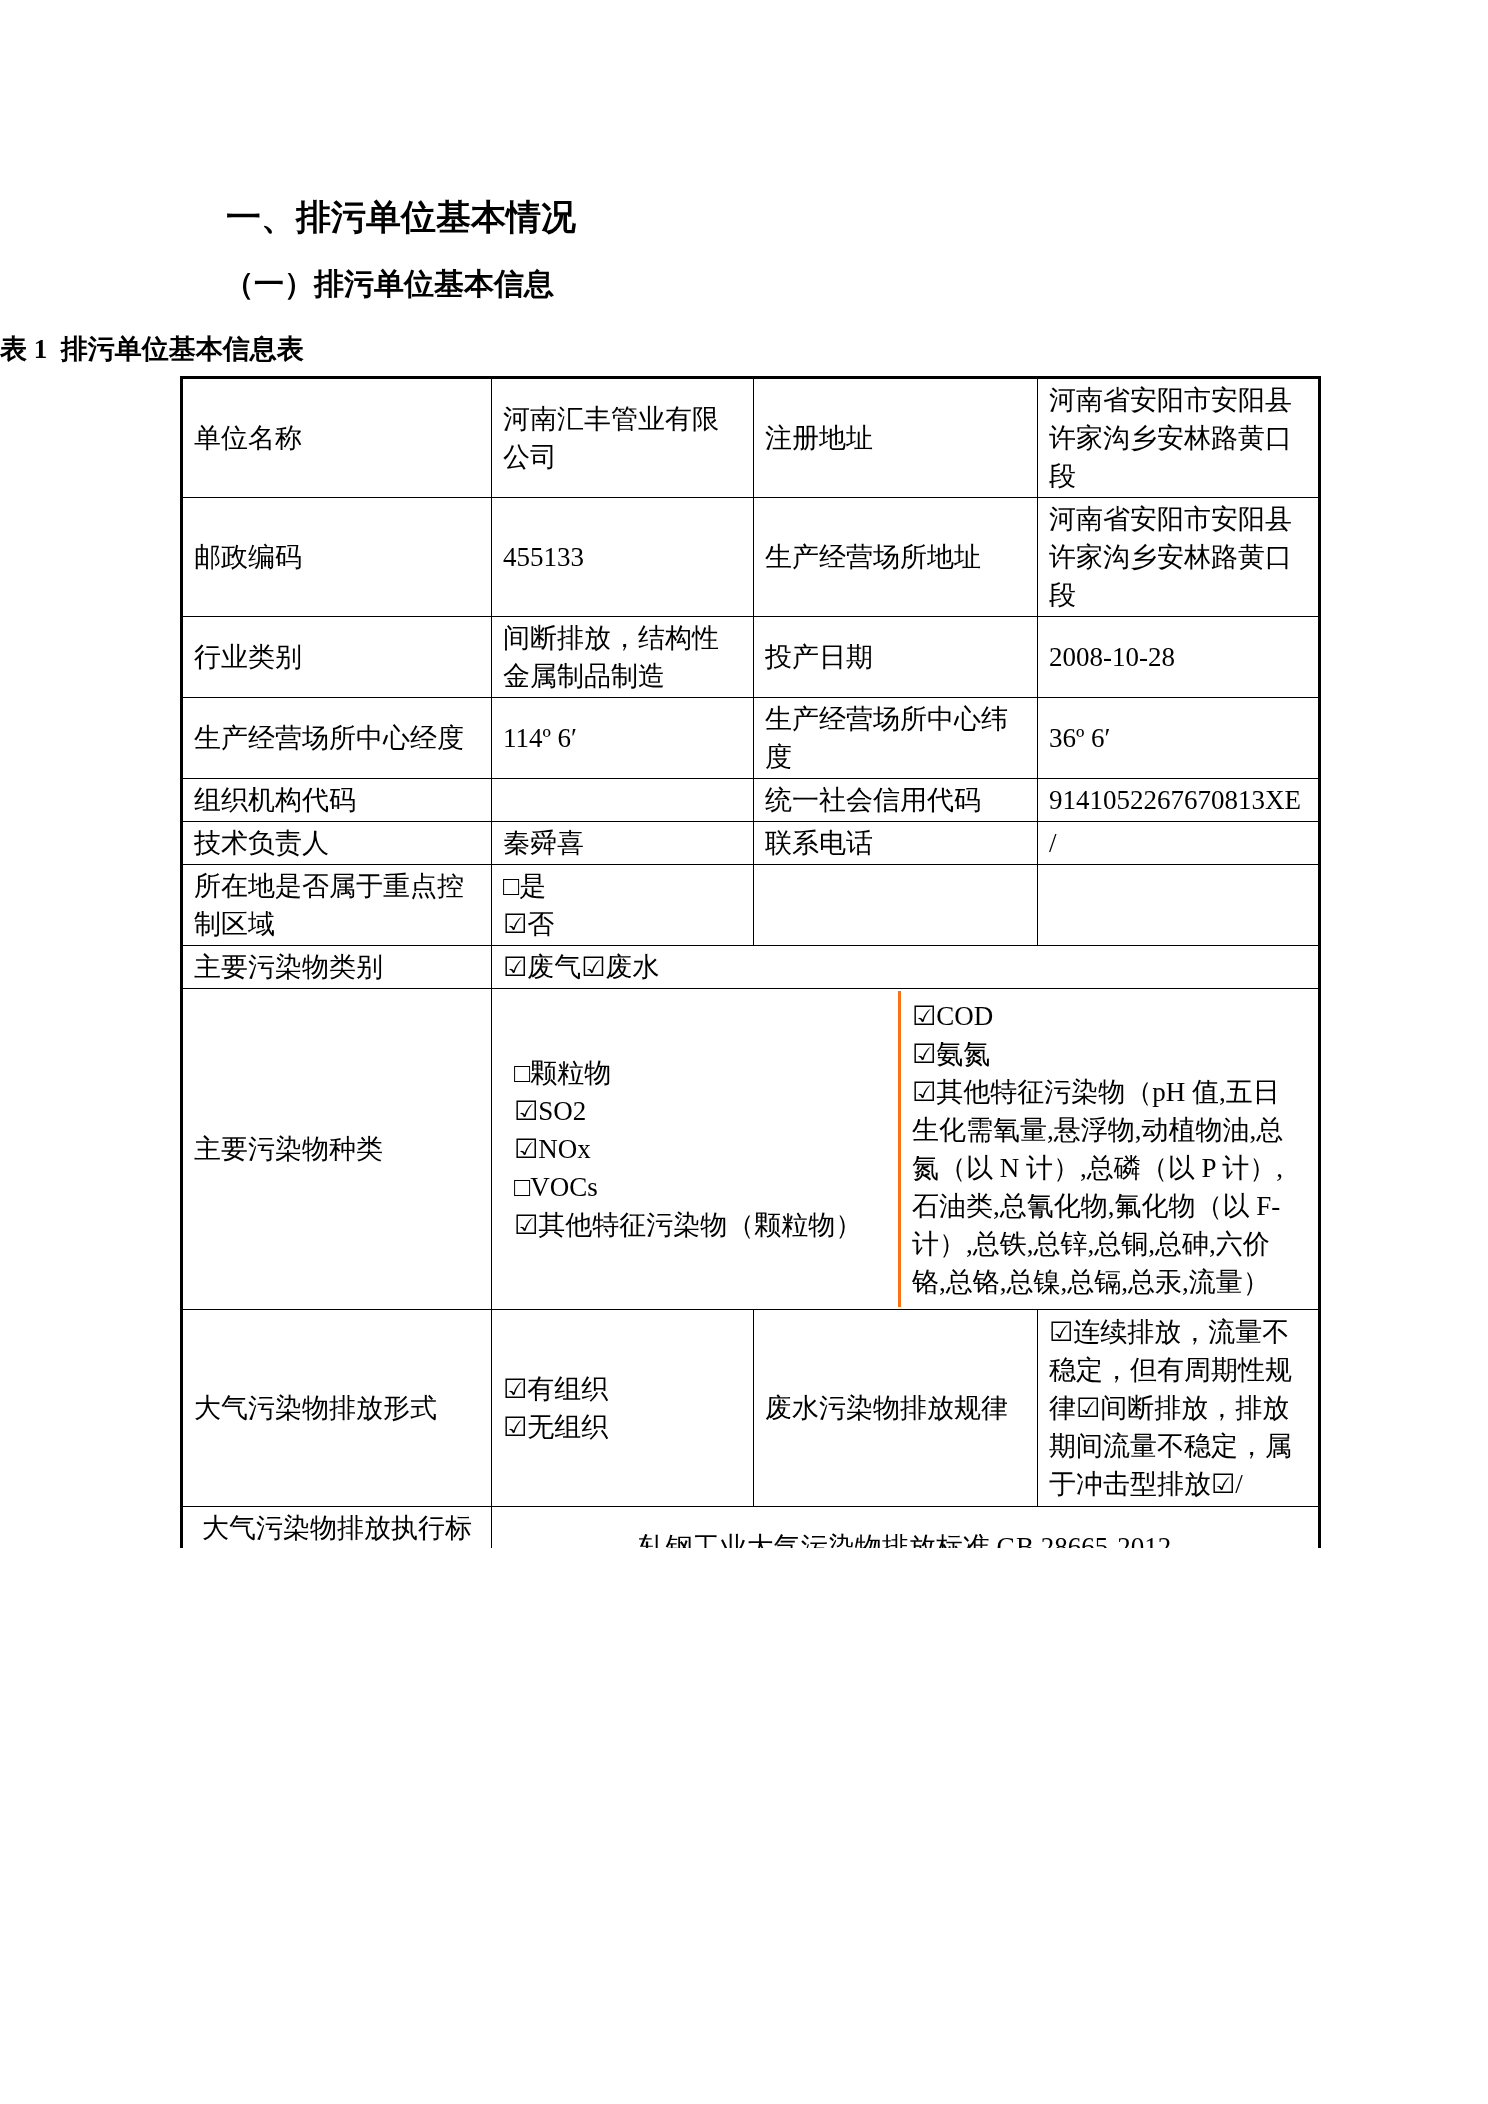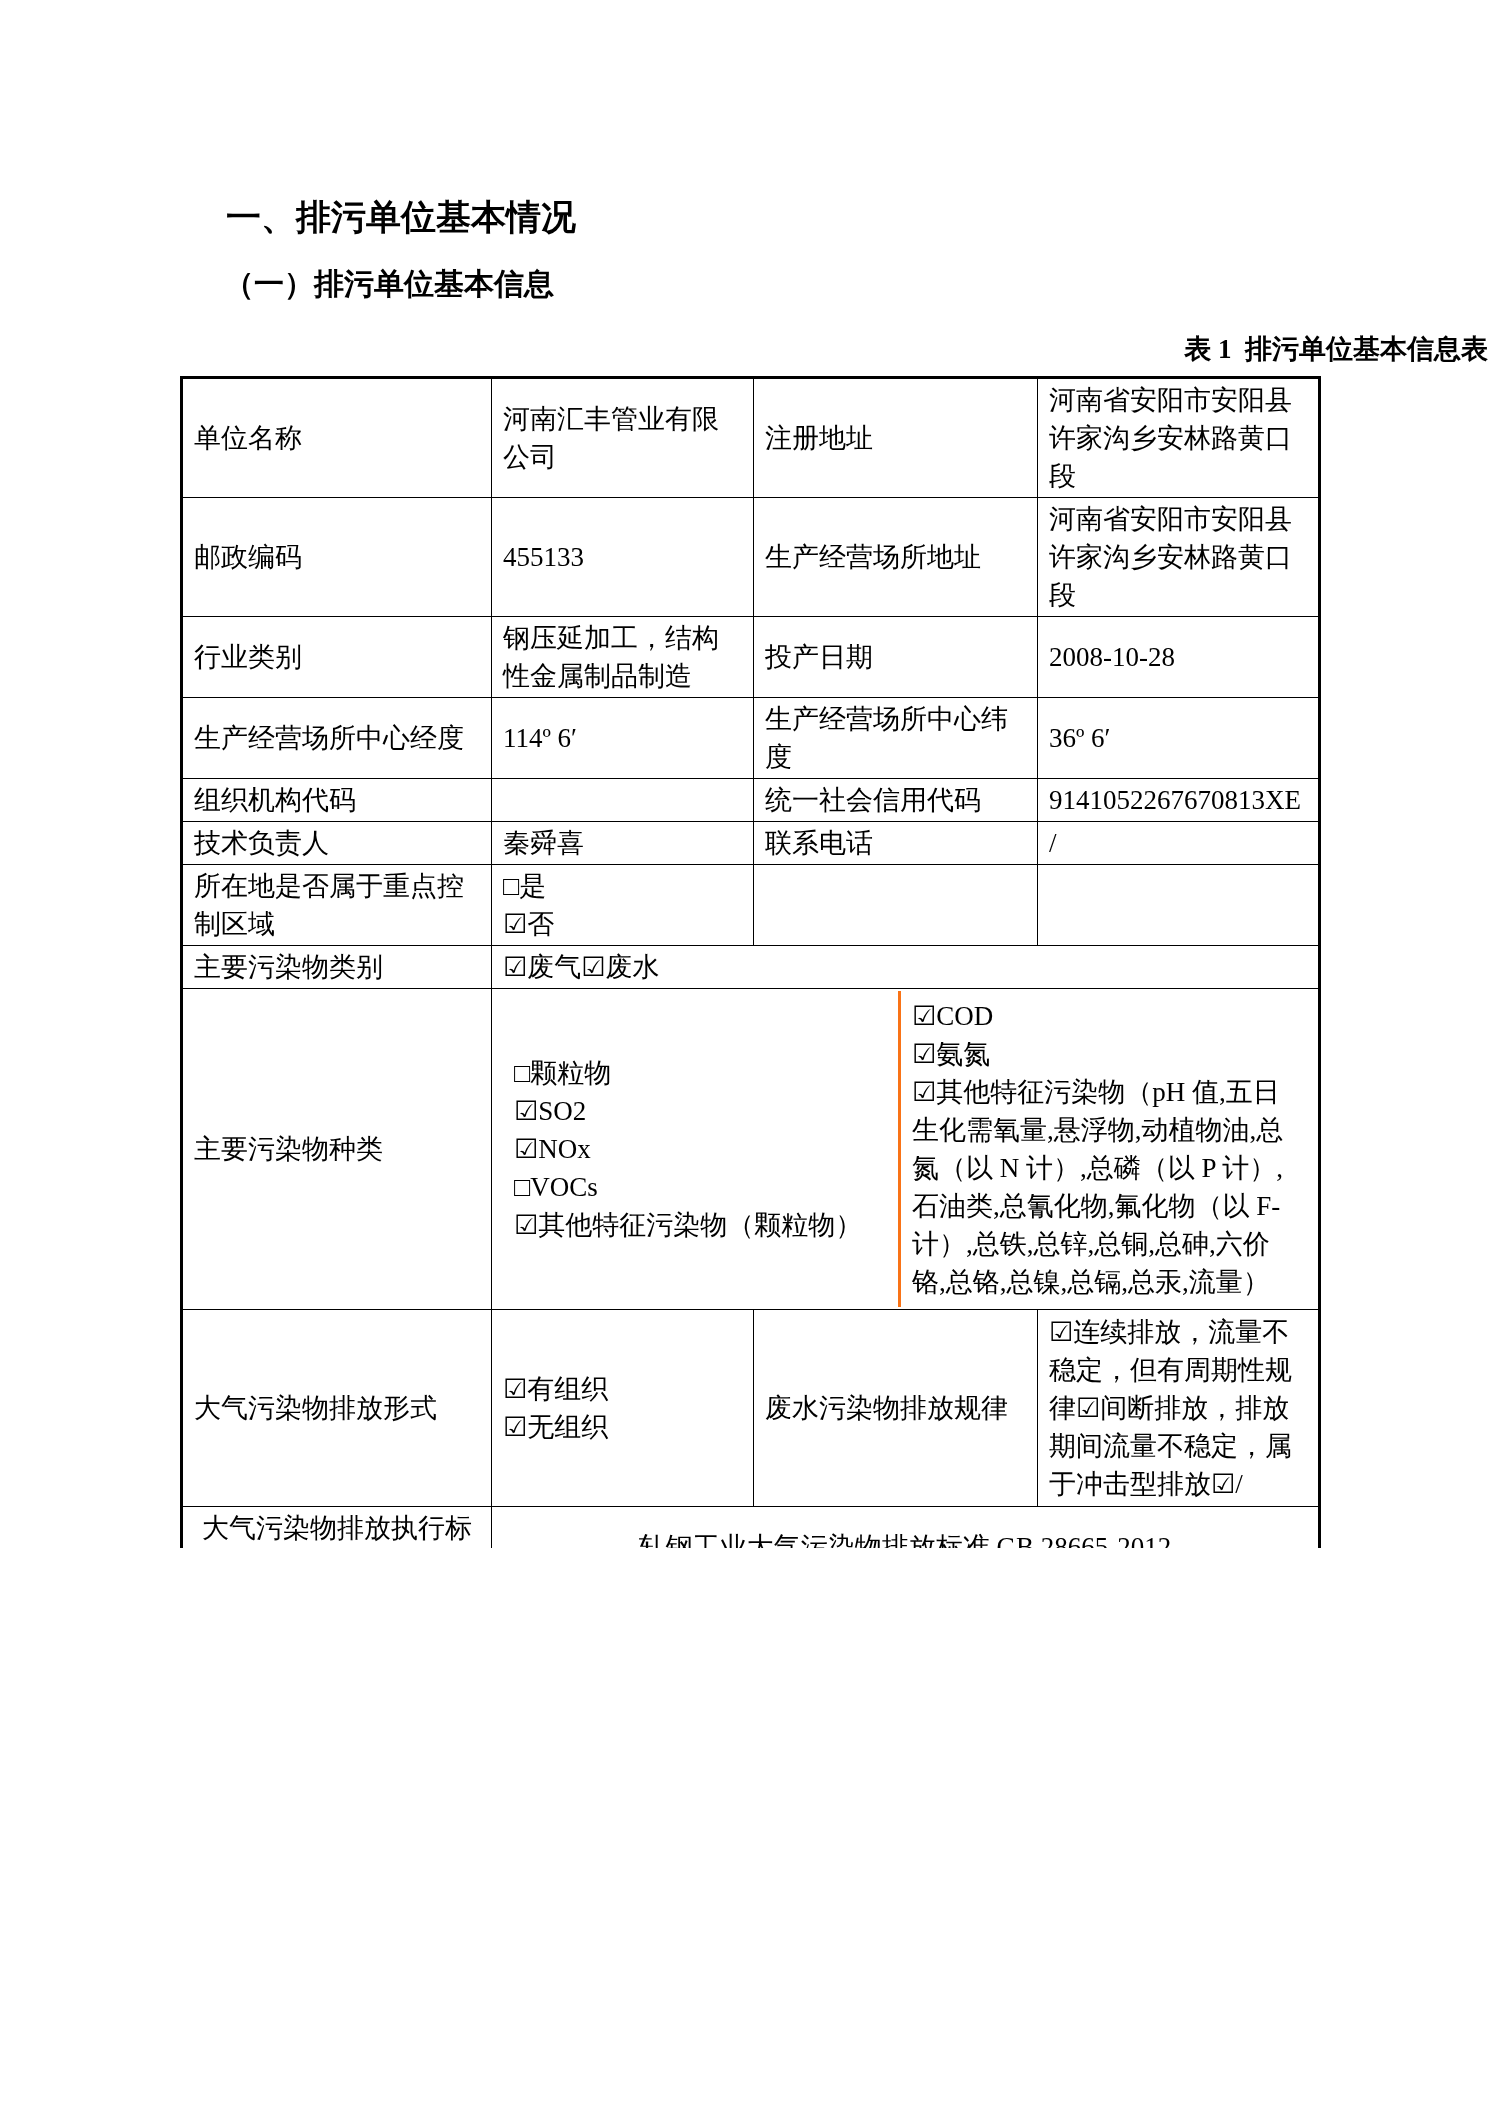--- a/index.html
+++ b/index.html
@@ -22,21 +22,21 @@
   }
   h2.subsec {
     margin:27px 12px 0 224px;
     font-size:30px;
     line-height:36px;
     font-weight:bold;
   }
   .table-caption {
     margin:31px 0 0 0;
     width:100%;
-    text-align:right;
+    text-align:left;
     font-size:27px;
     line-height:32px;
     font-weight:bold;
     white-space:pre-wrap;
   }
 
   table.info {
     margin:11px 0 0 180px;
     width:1138px;
     border-collapse:collapse;
@@ -117,21 +117,21 @@
 
       <tr class="r2">
         <td>邮政编码</td>
         <td>455133</td>
         <td>生产经营场所地址</td>
         <td>河南省安阳市安阳县许家沟乡安林路黄口段</td>
       </tr>
 
       <tr class="r3">
         <td>行业类别</td>
-        <td>钢压延加工，结构性金属制品制造</td>
+        <td>间断排放，结构性金属制品制造</td>
         <td>投产日期</td>
         <td>2008-10-28</td>
       </tr>
 
       <tr class="r4">
         <td>生产经营场所中心经度</td>
         <td>114º 6′</td>
         <td>生产经营场所中心纬度</td>
         <td>36º 6′</td>
       </tr>

